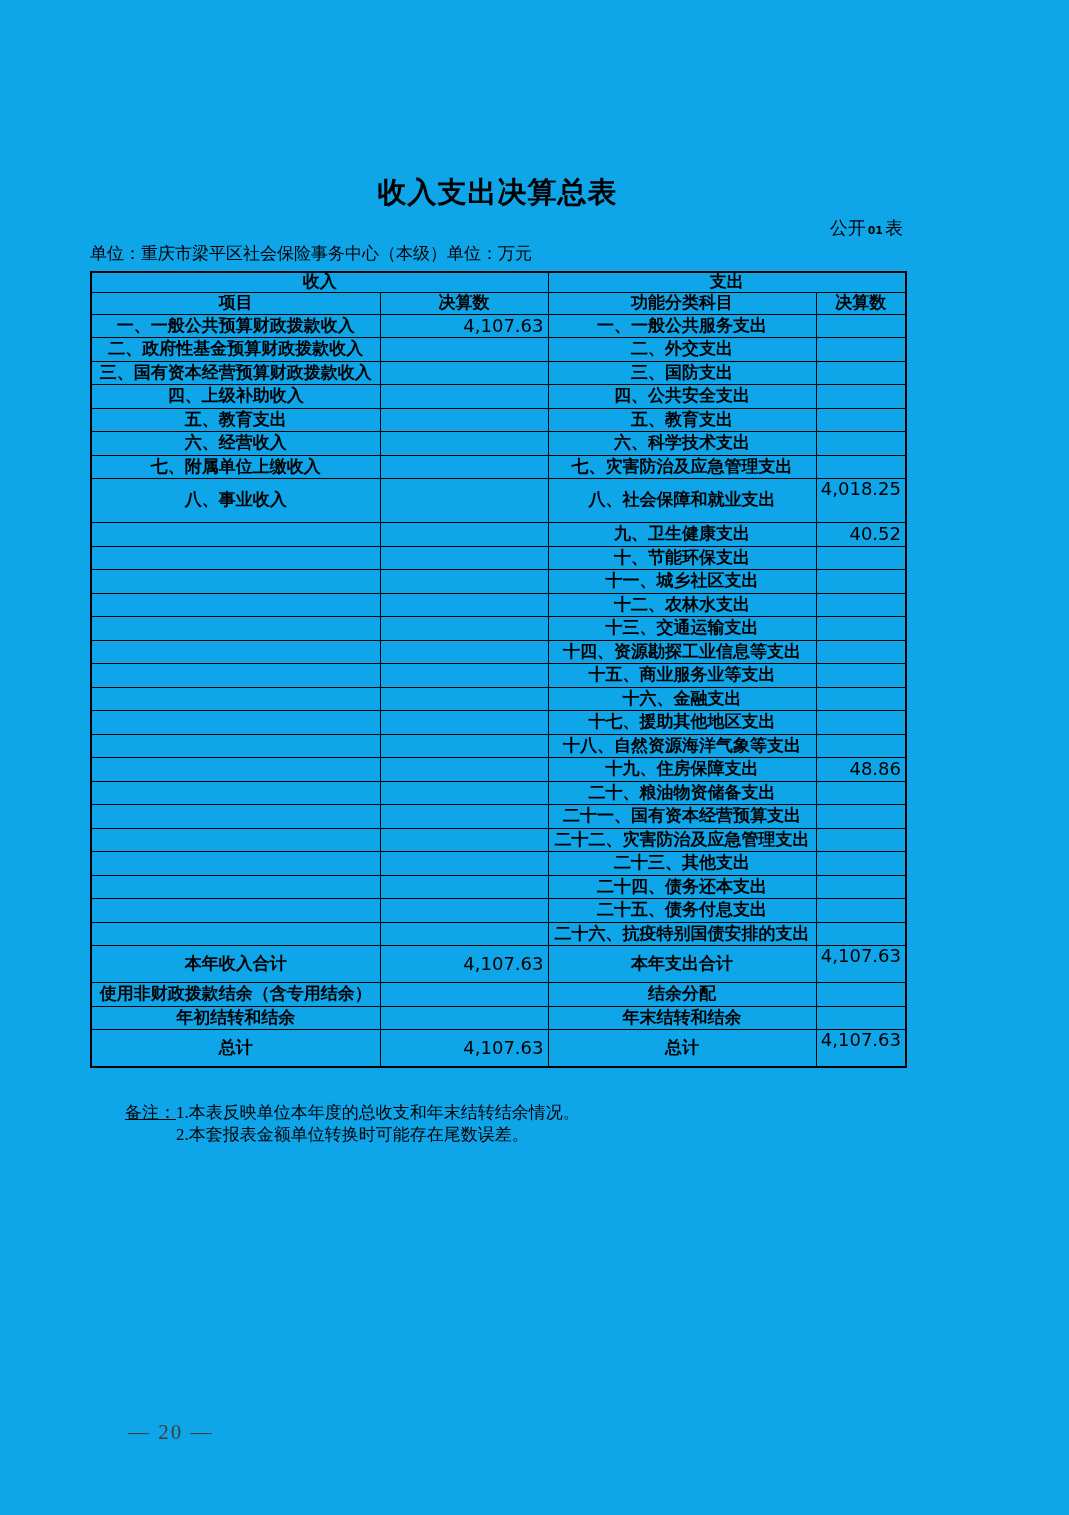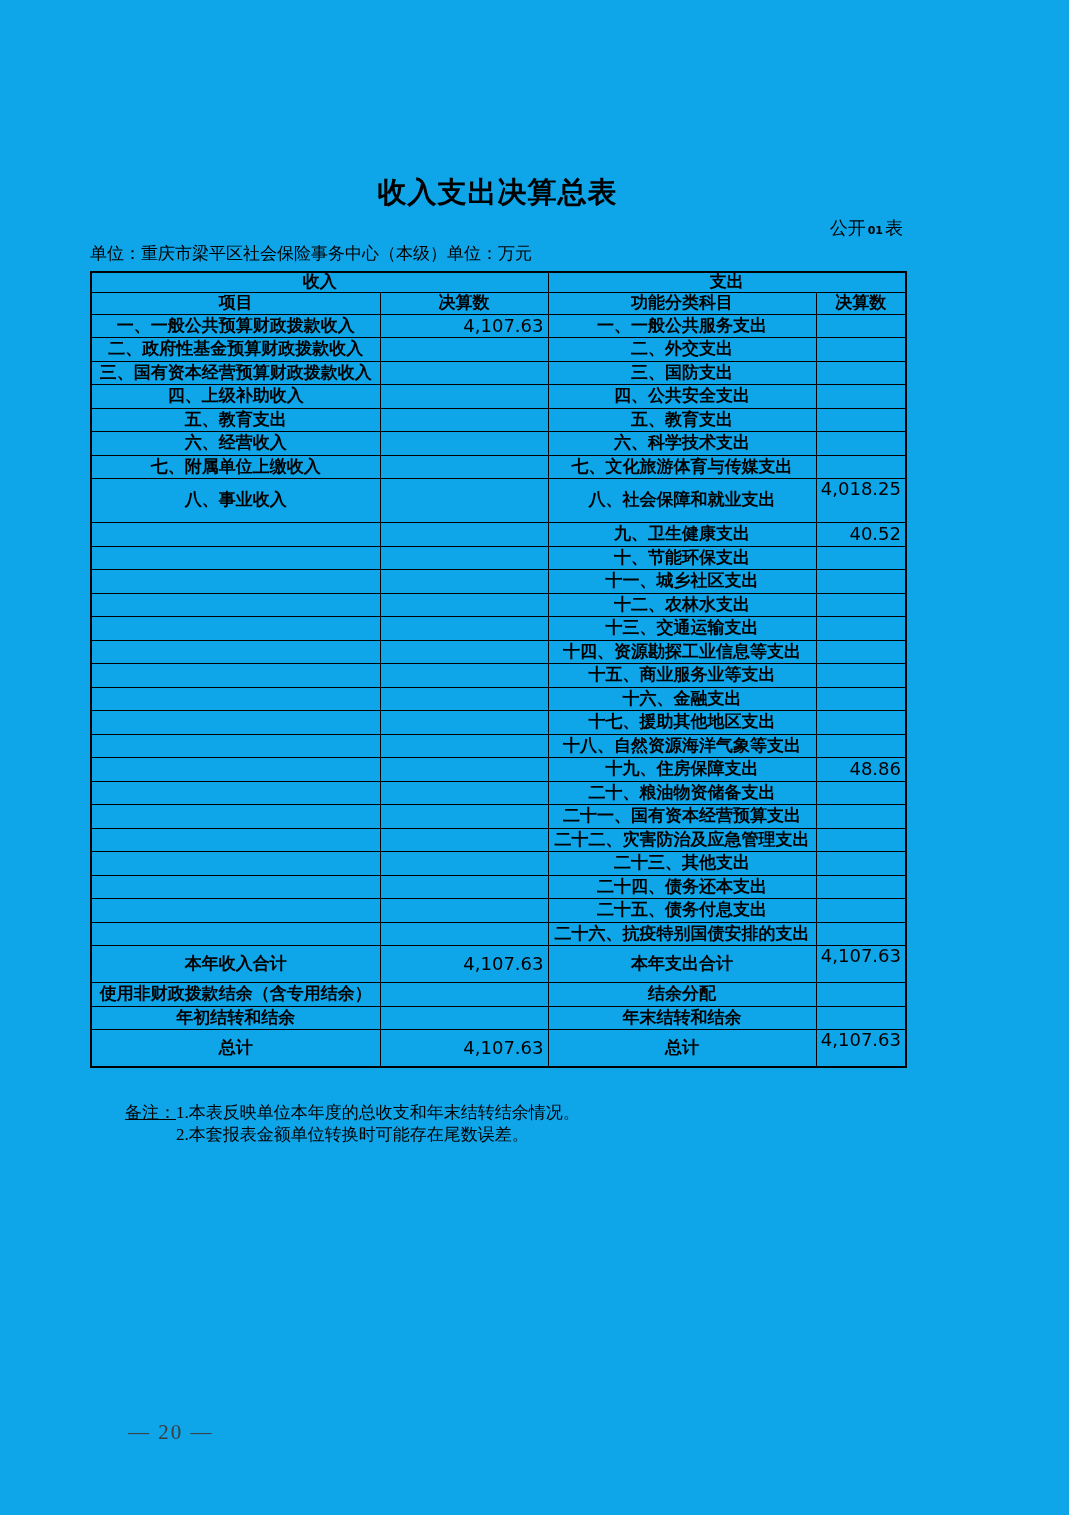--- a/index.html
+++ b/index.html
@@ -170,21 +170,21 @@
           </tr>
           <tr class="r">
             <td class="label">六、经营收入</td>
             <td class="value"></td>
             <td class="label">六、科学技术支出</td>
             <td class="value"></td>
           </tr>
           <tr class="r">
             <td class="label">七、附属单位上缴收入</td>
             <td class="value"></td>
-            <td class="label">七、文化旅游体育与传媒支出</td>
+            <td class="label">七、灾害防治及应急管理支出</td>
             <td class="value"></td>
           </tr>
           <tr class="r tall">
             <td class="label">八、事业收入</td>
             <td class="value"></td>
             <td class="label">八、社会保障和就业支出</td>
             <td class="value vtop">4,018.25</td>
           </tr>
           <tr class="r">
             <td class="label"></td>

